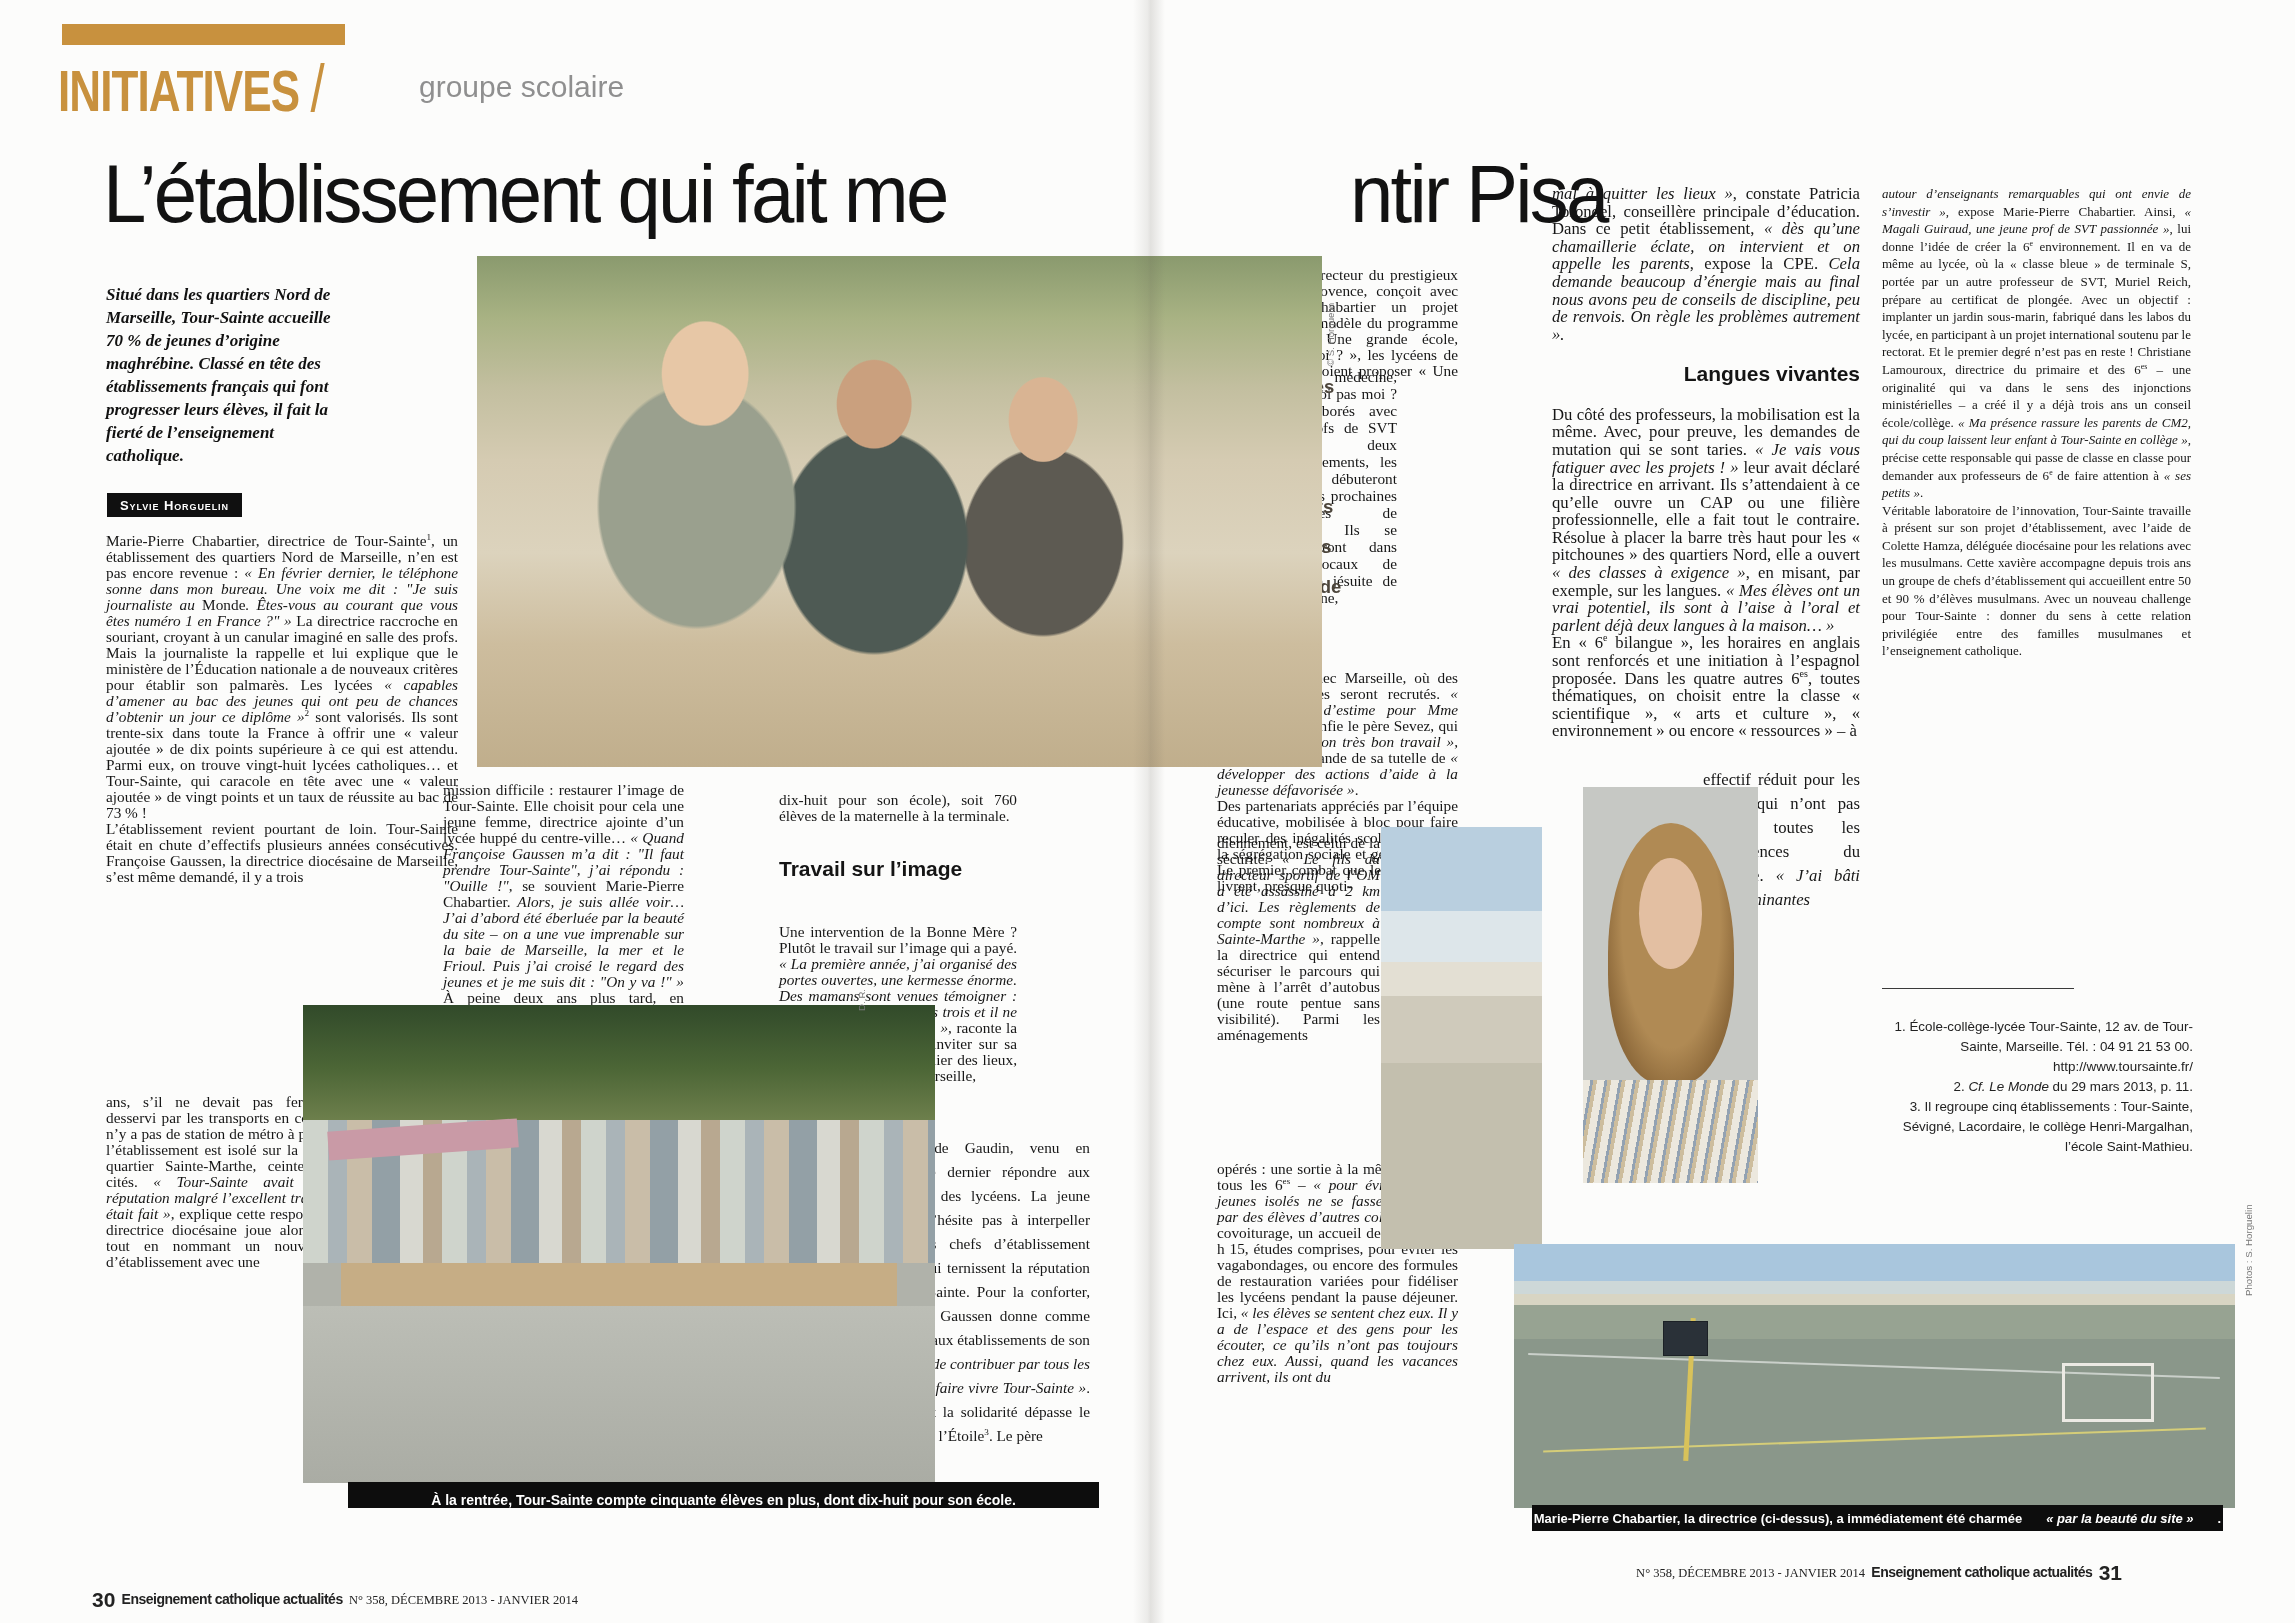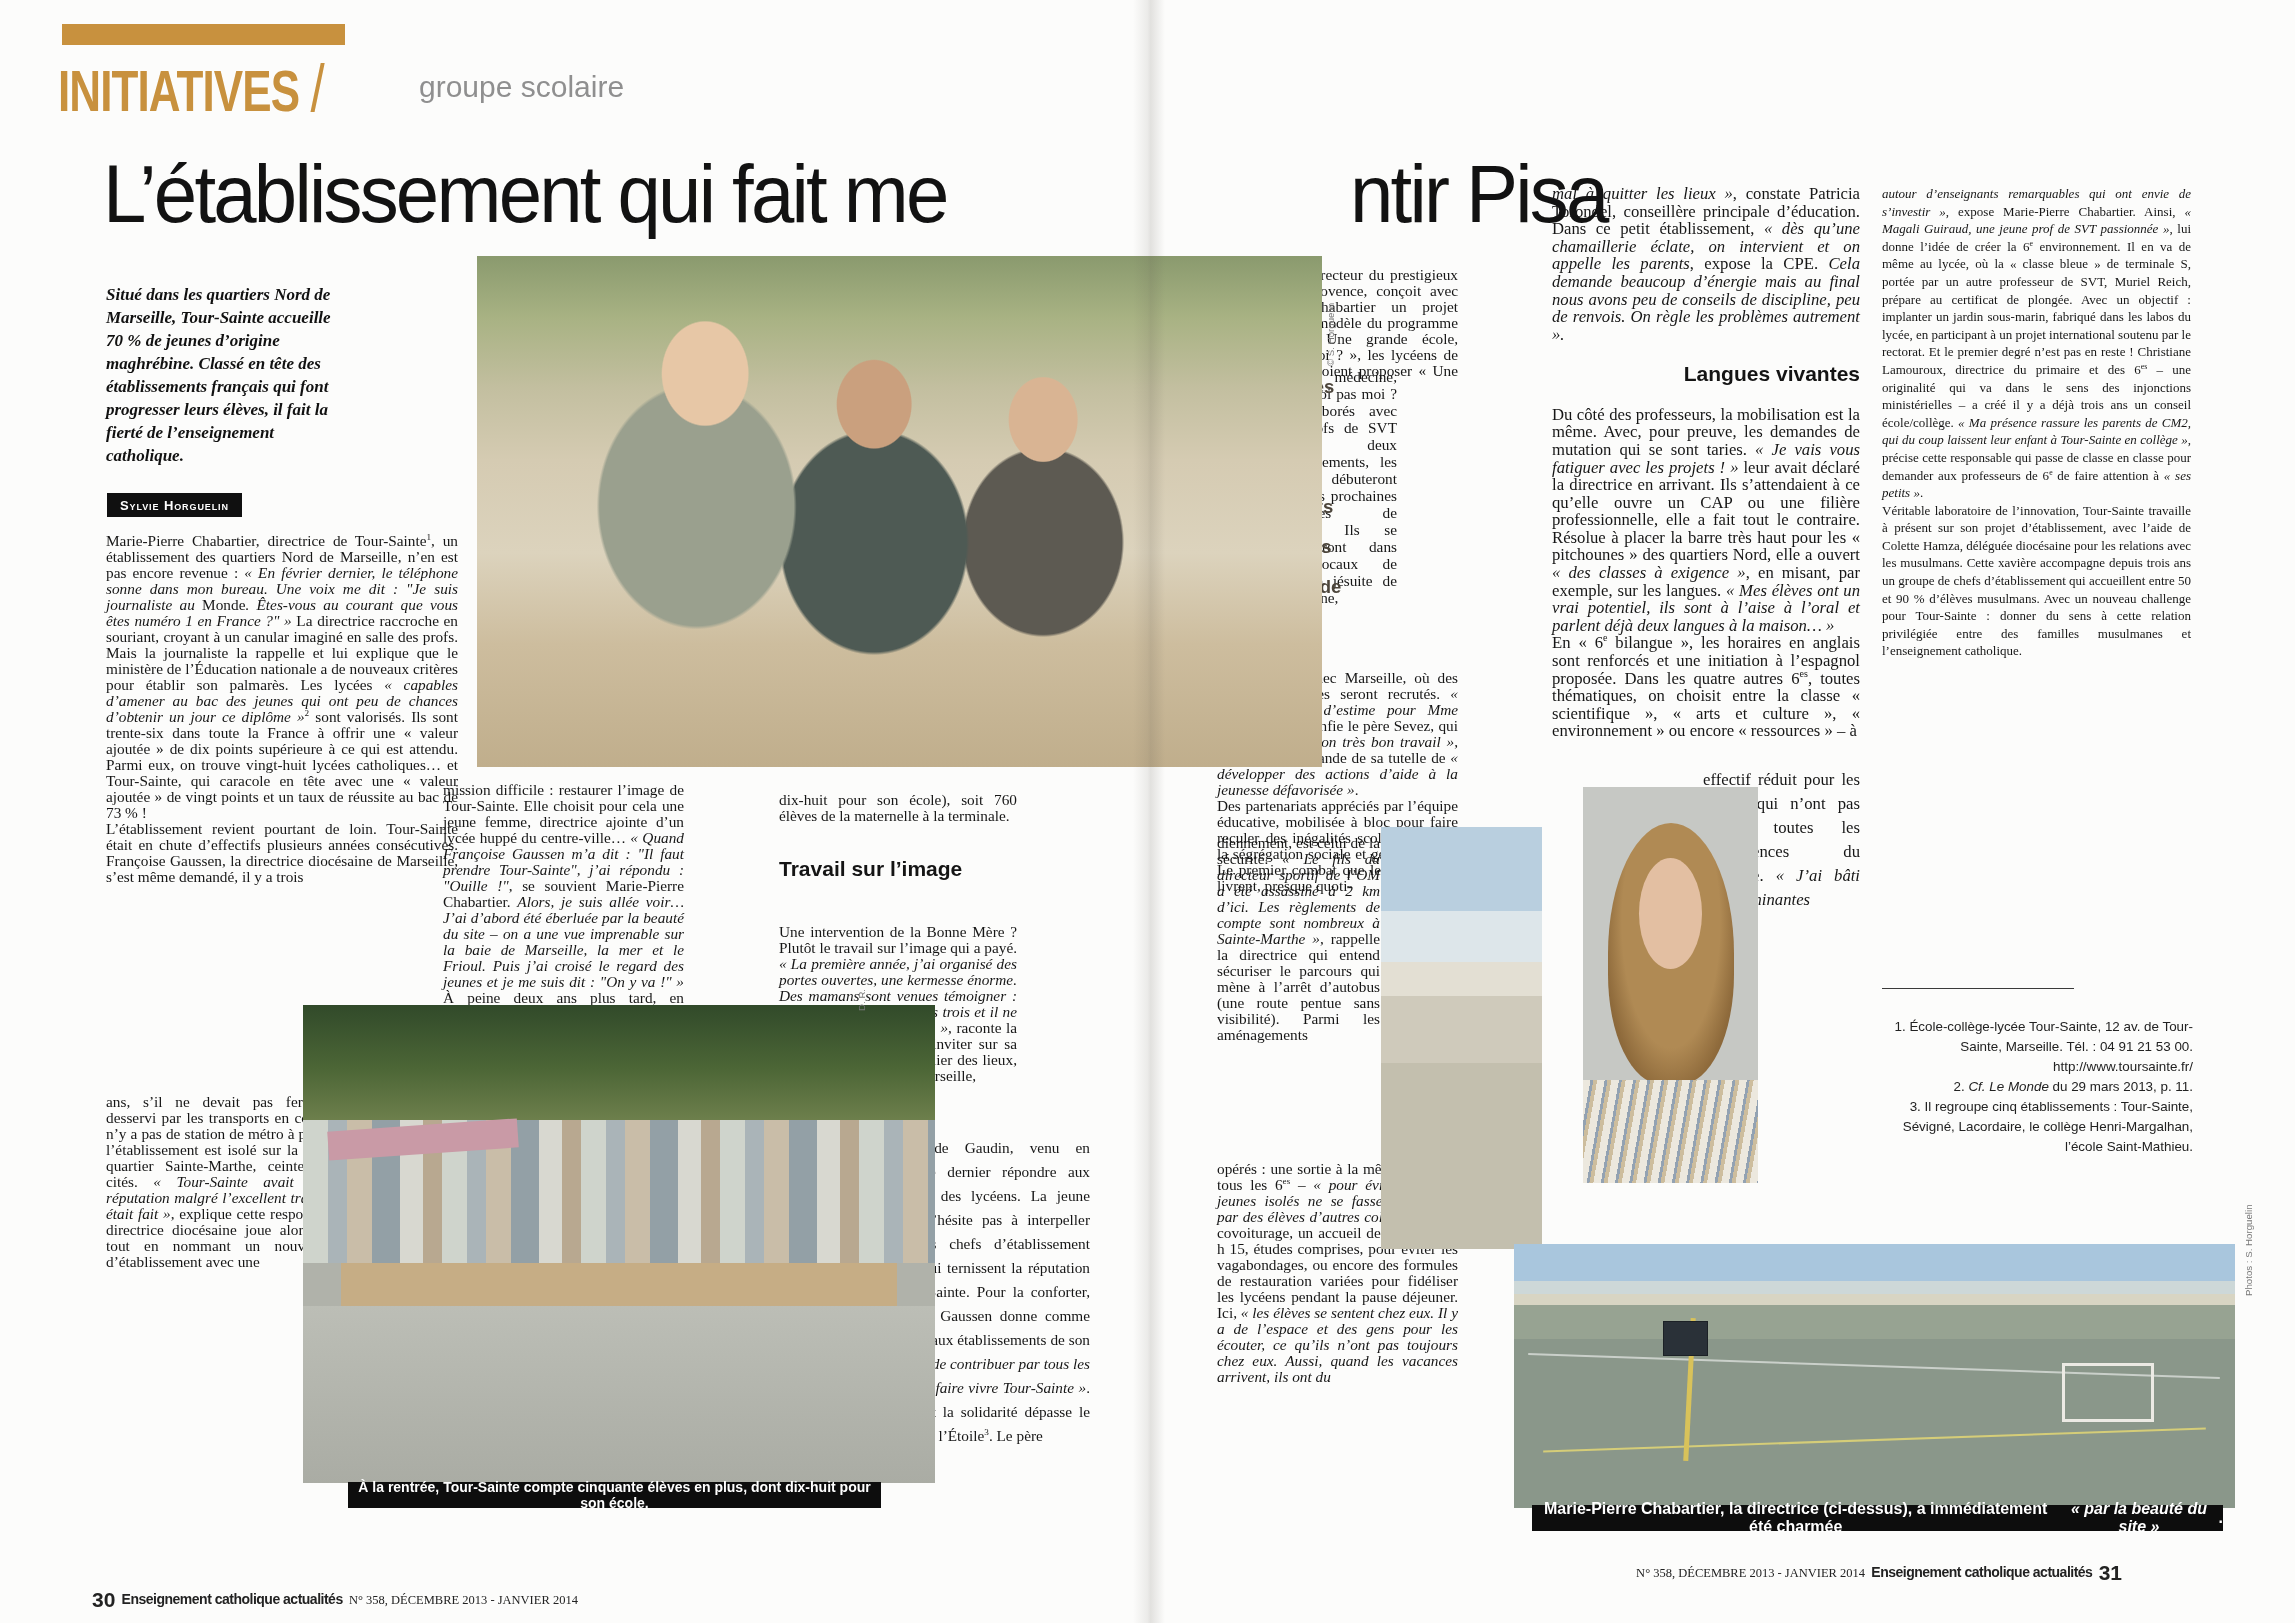--- a/index.html
+++ b/index.html
@@ -83,22 +83,22 @@
   .ct-line{position:absolute;left:2%;top:46%;width:96%;height:1.9px;background:rgba(255,255,255,.55);transform:rotate(2deg);}
   .ct-yellow{position:absolute;left:4%;top:74%;width:92%;height:2.3px;background:#d5cd78;transform:rotate(-2deg);}
   .ct-pole{position:absolute;left:24%;top:28%;width:5.1px;height:54%;background:#d8c25a;transform:rotate(3deg);}
   .ct-board{position:absolute;left:20.6%;top:29%;width:43px;height:33px;background:#2a3138;border:1.9px solid #1c2126;}
   .ct-goal{position:absolute;left:76%;top:45%;width:86px;height:53px;border:3.2px solid #eceae4;}
   
   .caption{position:absolute;background:#0d0d0d;color:#ffffff;
       font-family:"Liberation Sans","DejaVu Sans",sans-serif;font-weight:700;
       display:flex;align-items:center;justify-content:center;text-align:center;}
   #caption-classroom{left:478px;top:745px;width:726px;height:22px;font-size:13.4px;}
-  #caption-group{left:348px;top:1482px;width:533px;height:26px;font-size:14px;}
-  #caption-court{left:1532px;top:1505px;width:691px;height:26px;font-size:16px;}
+  #caption-group{left:348px;top:1482px;width:751px;height:26px;font-size:14px;align-items:flex-end;}
+  #caption-court{left:1532px;top:1505px;width:691px;height:26px;font-size:13px;gap:24px;}
   
   .credit{position:absolute;font-family:"Liberation Sans","DejaVu Sans",sans-serif;font-size:9.7px;color:#777;
       transform:rotate(-90deg);transform-origin:top left;white-space:nowrap;}
   #credit-classroom{left:1325px;top:366px;}
   #credit-group{left:856px;top:1011px;}
   #credit-court{left:2243px;top:1296px;}
   
   .fn-rule{position:absolute;left:1882px;top:988px;width:192px;height:1.4px;background:#3a3a3a;}
   .footnotes{position:absolute;left:1882px;top:996px;width:311px;
       font-family:"Liberation Sans","DejaVu Sans",sans-serif;font-size:13.4px;line-height:20px;color:#222;text-align:right;margin-top:21px;}

